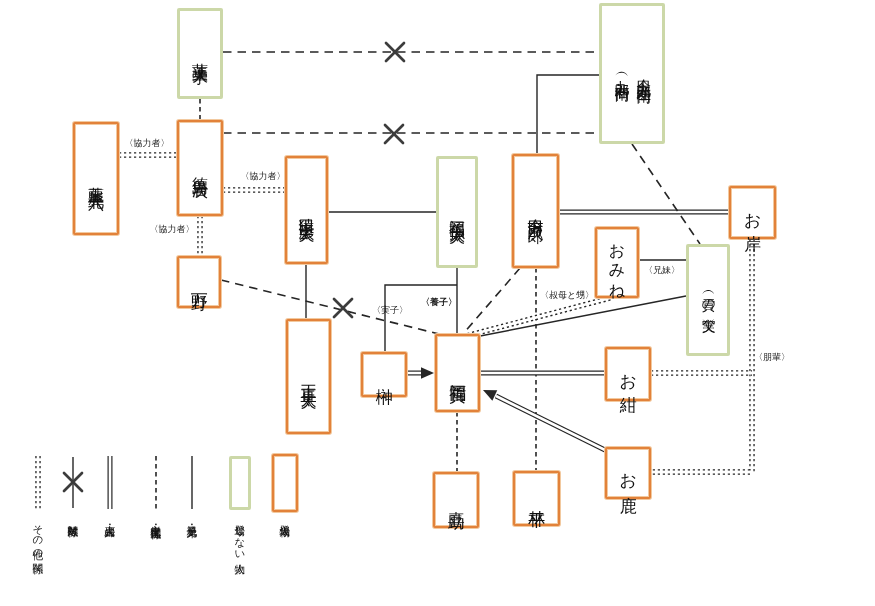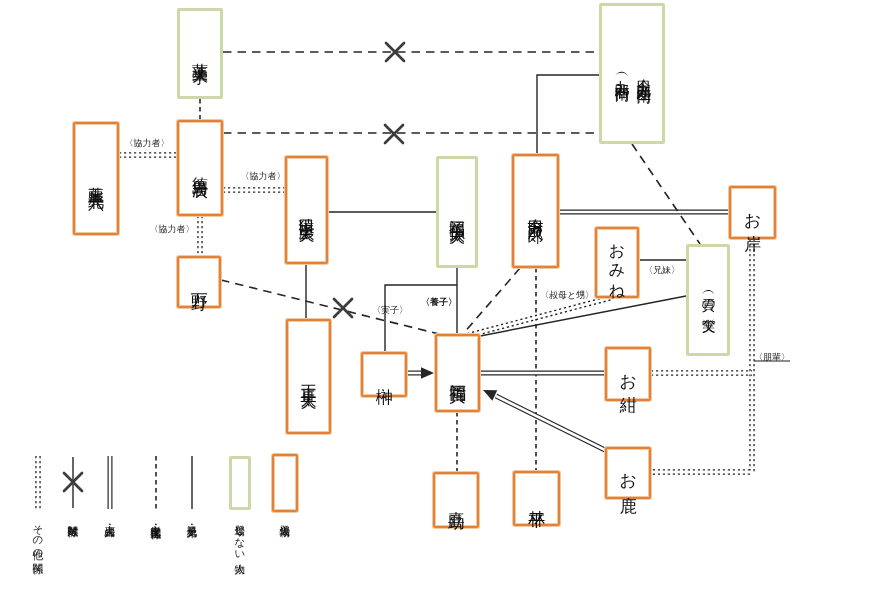--- a/index.html
+++ b/index.html
@@ -219,21 +219,21 @@
     <div class="node cast" style="left: 513px; top: 471px; width: 47px; height: 55px;">
       <span class="vtext" style="font-size: 17px;">林平</span>
     </div>
     <div class="edge-label" style="left: 147px; top: 143px;">〈協力者〉</div>
     <div class="edge-label" style="left: 263px; top: 176px;">〈協力者〉</div>
     <div class="edge-label" style="left: 172px; top: 229px;">〈協力者〉</div>
     <div class="edge-label" style="left: 390px; top: 274px; margin-top: 36px;">〈実子〉</div>
     <div class="edge-label" style="left: 439px; top: 302px; font-weight: bold;">〈養子〉</div>
     <div class="edge-label" style="left: 662px; top: 270px;">〈兄妹〉</div>
     <div class="edge-label" style="left: 567px; top: 295px;">〈叔母と甥〉</div>
-    <div class="edge-label" style="left: 772px; top: 357px; text-decoration: underline;">〈朋輩〉</div>
+    <div class="edge-label" style="left: 772px; top: 357px;">〈朋輩〉</div>
     <div class="legend-label" style="left: 38px; top: 517px;">その他の関係</div>
     <div class="legend-label" style="left: 73px; top: 517px;">敵対関係</div>
     <div class="legend-label" style="left: 110px; top: 517px;">恋人・夫婦</div>
     <div class="legend-label" style="left: 156px; top: 517px;">主従・元主従関係</div>
     <div class="legend-label" style="left: 192px; top: 517px;">親子・兄弟</div>
     <div class="node noncast" style="left: 229px; top: 456px; width: 22px; height: 54px;"></div>
     <div class="legend-label" style="left: 240px; top: 517px;">登場しない人物</div>
     <div class="node cast" style="left: 272px; top: 454px; width: 26px; height: 58px;"></div>
     <div class="legend-label" style="left: 285px; top: 517px;">登場人物</div>
   </div>

